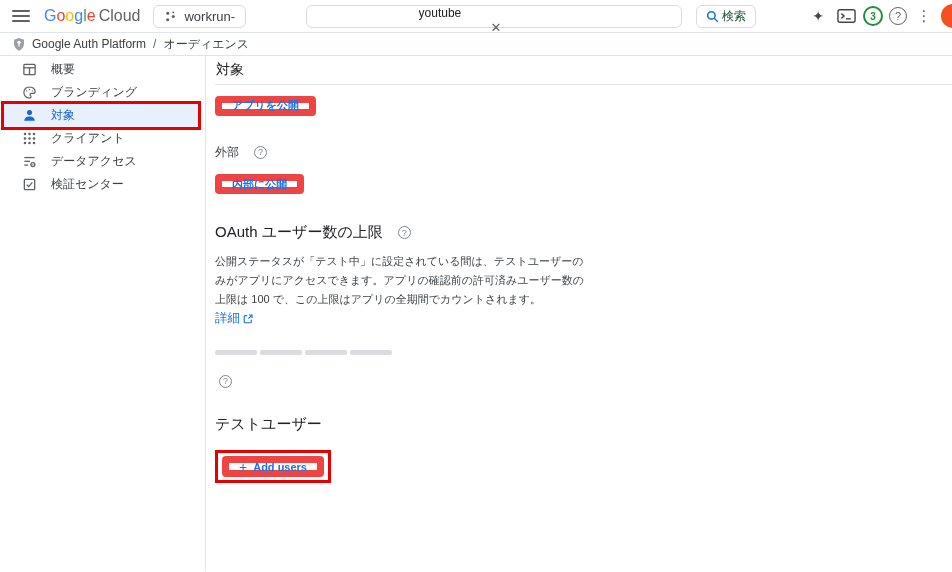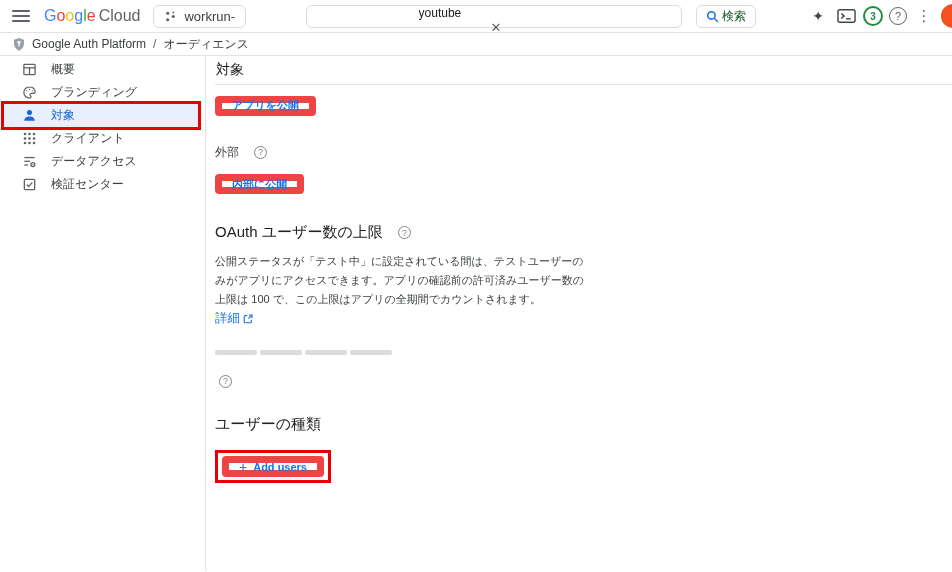--- a/index.html
+++ b/index.html
@@ -248,21 +248,21 @@
         <div class="pseg"></div>
       </div>
       <div class="usage-txt">
       </div>
     </div>
 
     <div class="qlone">
       <span class="qicon">?</span>
     </div>
 
-    <h2 class="sec h-test">ユーザーの種類</h2>
+    <h2 class="sec h-test">テストユーザー</h2>
 
     <div class="redwrap-btn">
       <button class="obtn btn-add">
         <span class="plusg">+</span>
         <span>Add users</span>
       </button>
     </div>
 
     
   </div>

